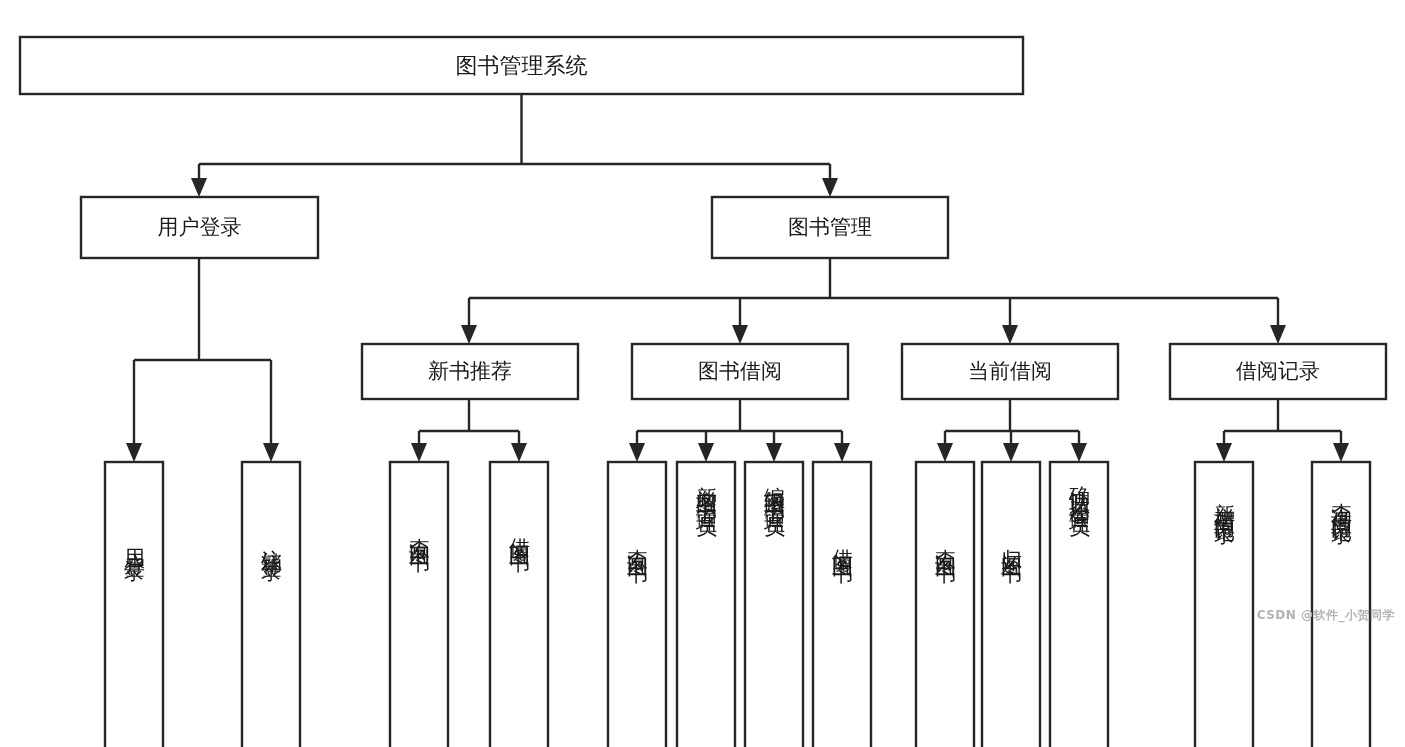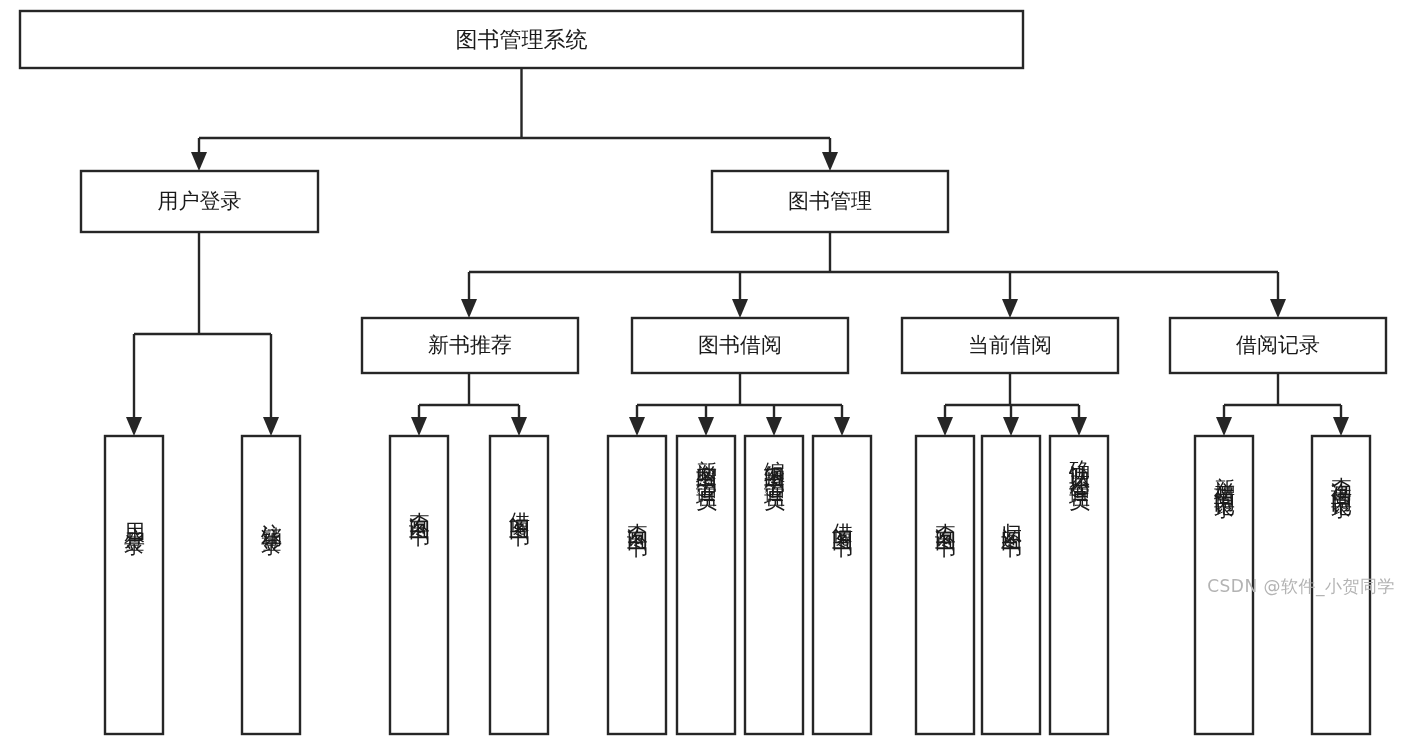--- a/index.html
+++ b/index.html
@@ -11,20 +11,21 @@
     width: 1405px;
     height: 747px;
     font-family: "DejaVu Sans", "Liberation Sans", sans-serif;
     overflow: hidden;
     position: relative;
   }
   #diagram-root {
     position: relative;
     width: 1405px;
     height: 604px;
+    margin-top: 26px;
   }
   svg#flow {
     position: absolute;
     left: 0;
     top: 0;
     width: 1405px;
     height: 747px;
     display: block;
   }
   .node-rect {
@@ -68,24 +69,25 @@
   }
   .arrow-head {
     fill: #262626;
     stroke: none;
   }
   #watermark {
     position: absolute;
     right: 10px;
     bottom: 6px;
     font-family: "DejaVu Sans", "Liberation Sans", sans-serif;
-    font-size: 17px;
+    font-size: 12px;
     color: #b3b3b3;
     letter-spacing: 0.5px;
     user-select: none;
+    font-weight: bold;
   }
 </style>
 </head>
 <body>
 
 <div id="diagram-root">
 
   <svg id="flow" viewBox="0 0 1405 747">
 
     <g>

